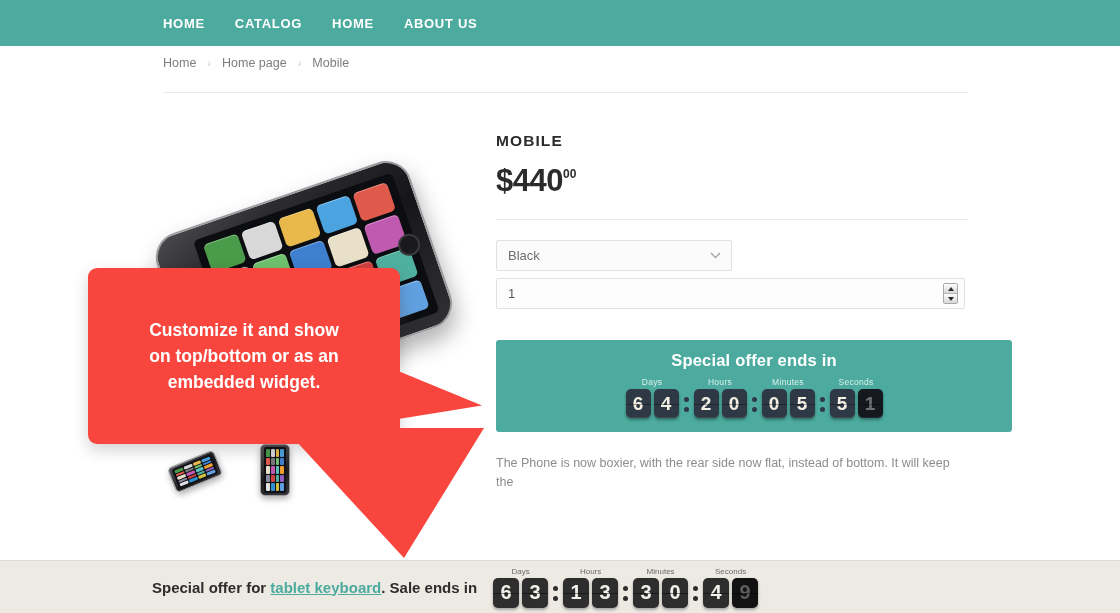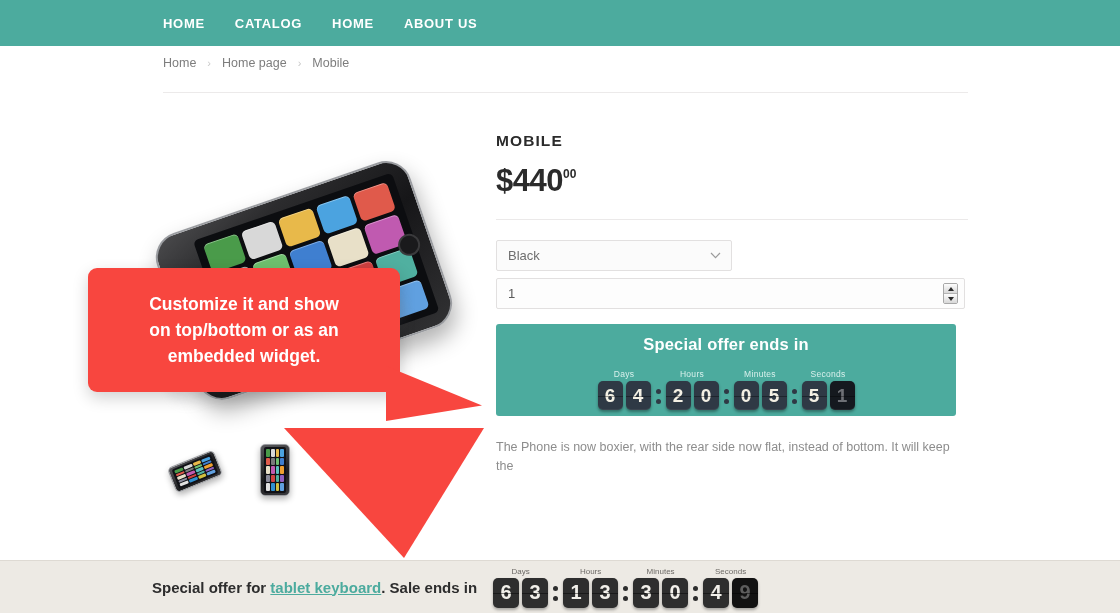--- a/index.html
+++ b/index.html
@@ -120,22 +120,22 @@
 
   .cart-btn {
     margin-top:15px; width:141px; height:32px; background:#4cab9e; border:none;
     border-radius:2px; color:#fff; font-size:13.5px; font-weight:bold;
     display:flex; align-items:center; justify-content:center; gap:9px; cursor:pointer;
     font-family:"Liberation Sans", sans-serif;
   }
 
   
   .widget {
-    margin-top:15px; width:460px; height:92px; background:#4cab9e; border-radius:3px;
-    display:flex; flex-direction:column; align-items:center; padding-top:11px;gap:8px;
+    margin-top:31px; width:516px; height:92px; background:#4cab9e; border-radius:3px;
+    display:flex; flex-direction:column; align-items:center; padding-top:11px;
   }
   .widget-title { color:#fff; font-size:16.5px; font-weight:bold; letter-spacing:0.2px; }
   .clock { display:flex; align-items:flex-end; margin-top:7px; }
   .unit { display:flex; flex-direction:column; align-items:center; }
   .unit-label { font-size:8.5px; color:#d8f0ec; margin-bottom:2px; letter-spacing:0.3px; }
   .digits { display:flex; gap:3px; }
   .digit {
     width:25px; height:29px; border-radius:5px; background:#2f3945;
     color:#f4f0e4; font-size:19px; font-weight:bold;
     display:flex; align-items:center; justify-content:center;
@@ -144,21 +144,21 @@
   }
   .digit::after { content:""; position:absolute; left:0; right:0; top:50%;
     height:1px; background:rgba(0,0,0,0.35); }
   .digit.flip { background:#15191f; color:#6e7076; }
   .colon { display:flex; flex-direction:column; gap:5px; margin:0 5px 6px 5px; }
   .colon i { width:5px; height:5px; border-radius:50%; background:#2f3945; display:block; }
 
   .desc { margin-top:22px; font-size:12.5px; color:#8d8d8d; line-height:1.5; }
 
   
-  .callout { position:absolute; left:88px; top:268px; width:312px; height:124px; z-index:30; }
+  .callout { position:absolute; left:88px; top:268px; width:312px; height:176px; z-index:30; }
   .callout-box {
     position:absolute; inset:0; background:#f8463f; border-radius:9px;
     box-shadow:0 6px 16px rgba(0,0,0,0.18);
     display:flex; align-items:center; justify-content:center; padding:0 22px;
   }
   .callout-text {
     color:#ffffff; font-size:17.5px; font-weight:bold; line-height:1.5;
     text-align:center; white-space:pre-line;
   }
   .tail-right {

